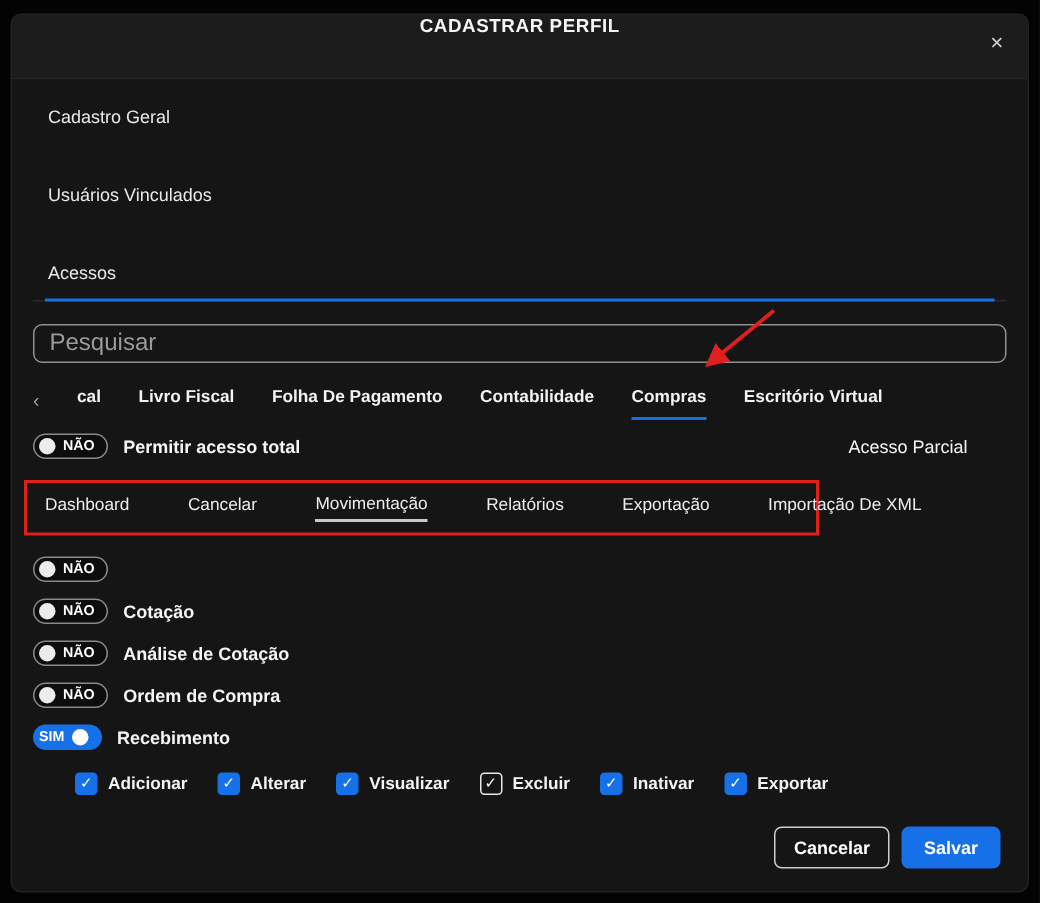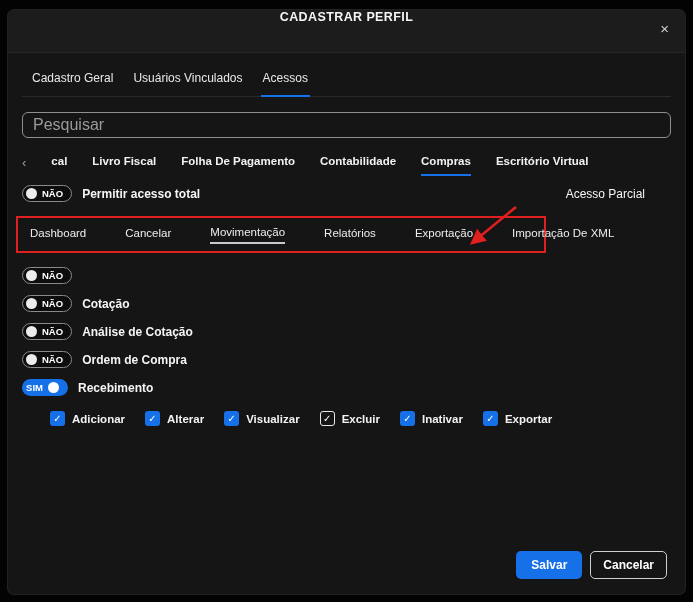--- a/index.html
+++ b/index.html
@@ -17,21 +17,21 @@
     position:relative;height:42px;flex:0 0 auto;display:flex;align-items:flex-start;justify-content:center;
     background:#1c1c1c;border-bottom:1px solid #272727;border-radius:6px 6px 0 0;
   }
   .modal-title{font-size:12.5px;font-weight:700;letter-spacing:.4px;color:#f5f5f5;}
   .close{
     position:absolute;right:16px;top:11px;font-size:15px;color:#cfcfcf;cursor:pointer;line-height:1;
   }
   .content{flex:1;display:flex;flex-direction:column;padding:0 14px;position:relative;min-height:0;}
 
   
-  .tabs{display:flex;gap:16px;padding:16px 8px 0;border-bottom:1px solid #2a2a2a;}
+  .tabs{display:flex;gap:27px;padding:16px 8px 0;border-bottom:1px solid #2a2a2a;flex-direction:column;}
   .tab{font-size:12px;color:#e9e9e9;padding:2px 2px 10px;margin-bottom:-1px;cursor:pointer;}
   .tab.active{border-bottom:2px solid #1670e8;}
 
   
   .search-wrap{margin-top:15px;}
   .search-input{
     width:100%;height:26px;box-sizing:border-box;background:transparent;border:1px solid #8f8f8f;
     border-radius:6px;color:#ddd;padding:0 10px;font-size:16px;font-family:"Liberation Sans",sans-serif;outline:none;
   }
   .search-input::placeholder{color:#9a9a9a;}
@@ -213,18 +213,18 @@
         </span>
         <span class="cb">
           <span class="cb-box">✓</span>
           <span class="cb-label">Exportar</span>
         </span>
       </div>
 
     </div>
 
     <div class="footer">
+      <button class="btn btn-cancel">Cancelar</button>
       <button class="btn btn-save">Salvar</button>
-      <button class="btn btn-cancel">Cancelar</button>
     </div>
 
   </div>
 </div>
 
 </body></html>

